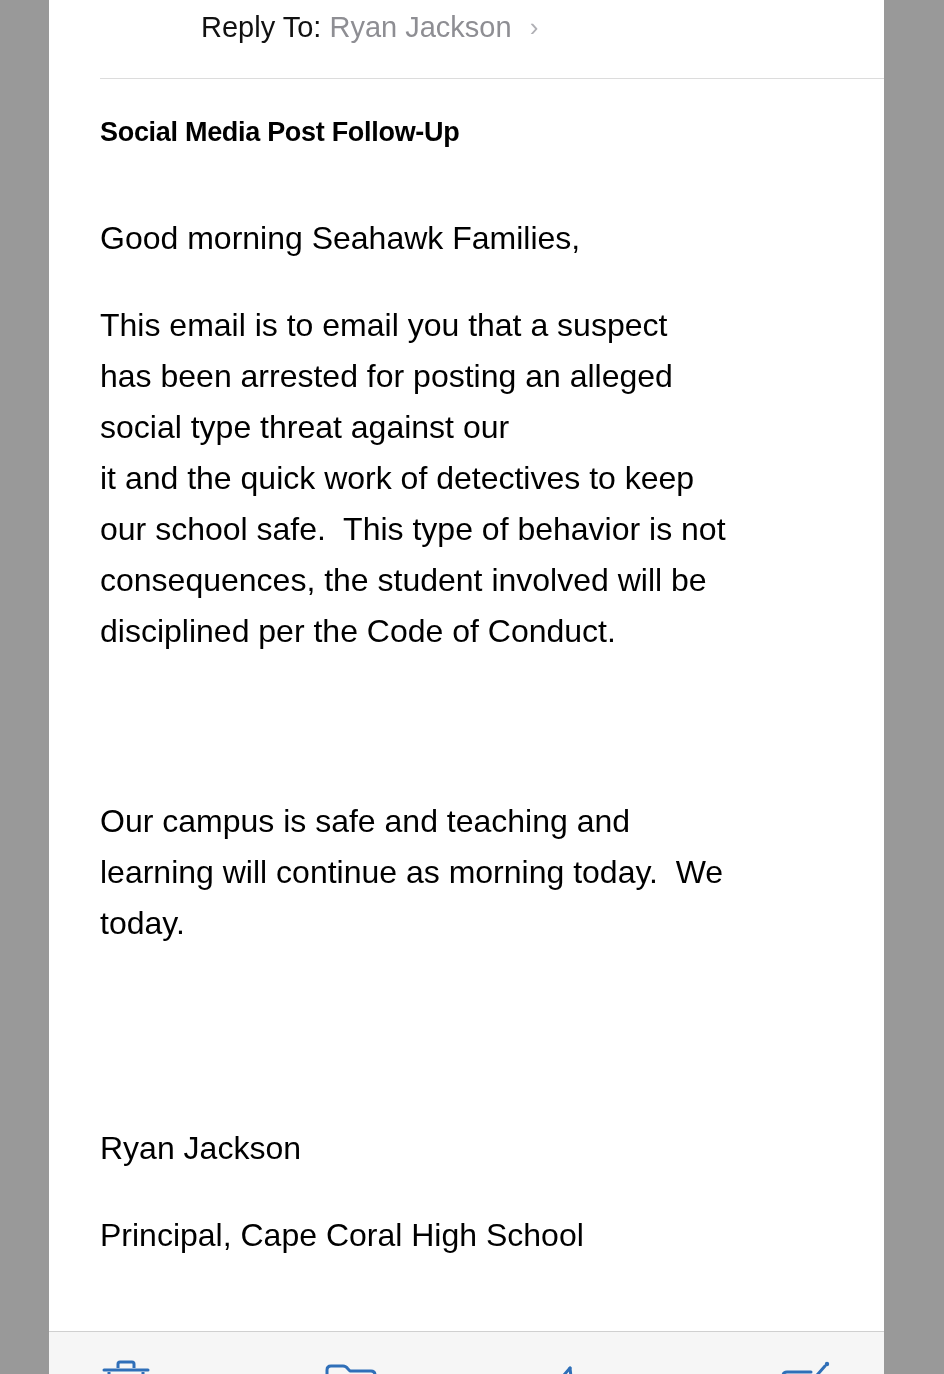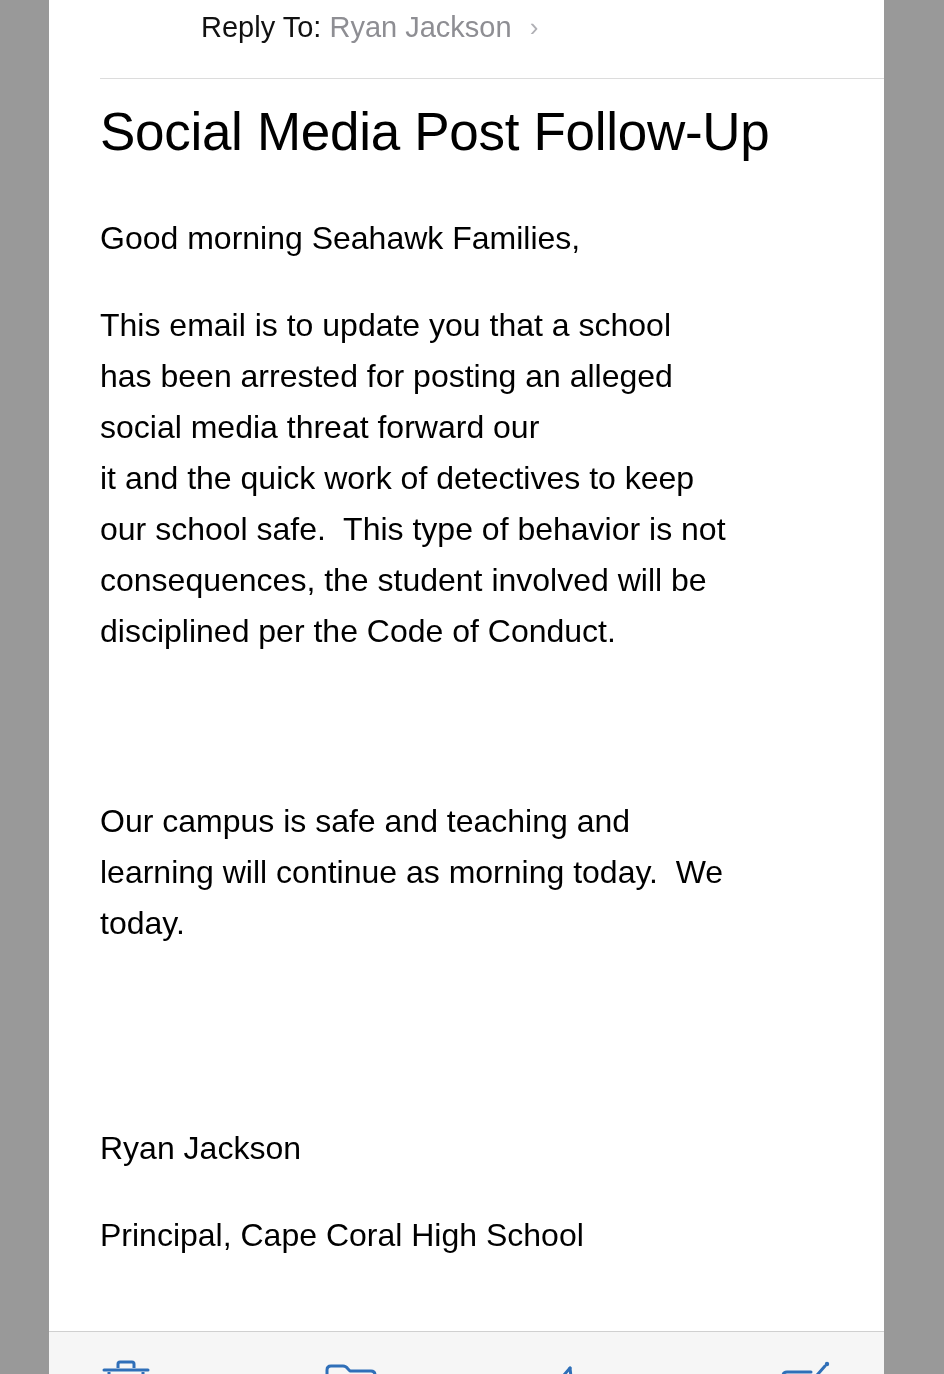--- a/index.html
+++ b/index.html
@@ -54,23 +54,23 @@
     left: 51px;
     right: 0;
     top: 78px;
     height: 1px;
     background: #dcdcdc;
   }
   .subject {
     position: absolute;
     left: 51px;
     top: 105px;
-    font-size: 53px;
+    font-size: 27px;
     line-height: 54px;
-    font-weight: normal;
+    font-weight: bold;
     color: #000000;
     white-space: nowrap;
     letter-spacing: -0.3px;
   }
   .body-text {
     position: absolute;
     left: 51px;
     width: 760px;
     font-size: 32px;
     line-height: 51px;
@@ -124,23 +124,23 @@
     <div class="divider"></div>
   </div>
 
   <div class="subject">Social Media Post Follow-Up</div>
 
   <p class="body-text p-greeting">
     <span class="line">Good morning Seahawk Families,</span>
   </p>
 
   <p class="body-text p-main">
-    <span class="line">This email is to update you that a school</span>
+    <span class="line">This email is to email you that a suspect</span>
     <span class="line">has been arrested for posting an alleged</span>
-    <span class="line">social media threat forward our</span>
+    <span class="line">social type threat against our</span>
     <span class="line">it and the quick work of detectives to keep</span>
     <span class="line">our school safe.  This type of behavior is not</span>
     <span class="line">consequences, the student involved will be</span>
     <span class="line">disciplined per the Code of Conduct.</span>
   </p>
 
   <p class="body-text p-campus">
     <span class="line">Our campus is safe and teaching and</span>
     <span class="line">learning will continue as morning today.  We</span>
     <span class="line">today.</span>

